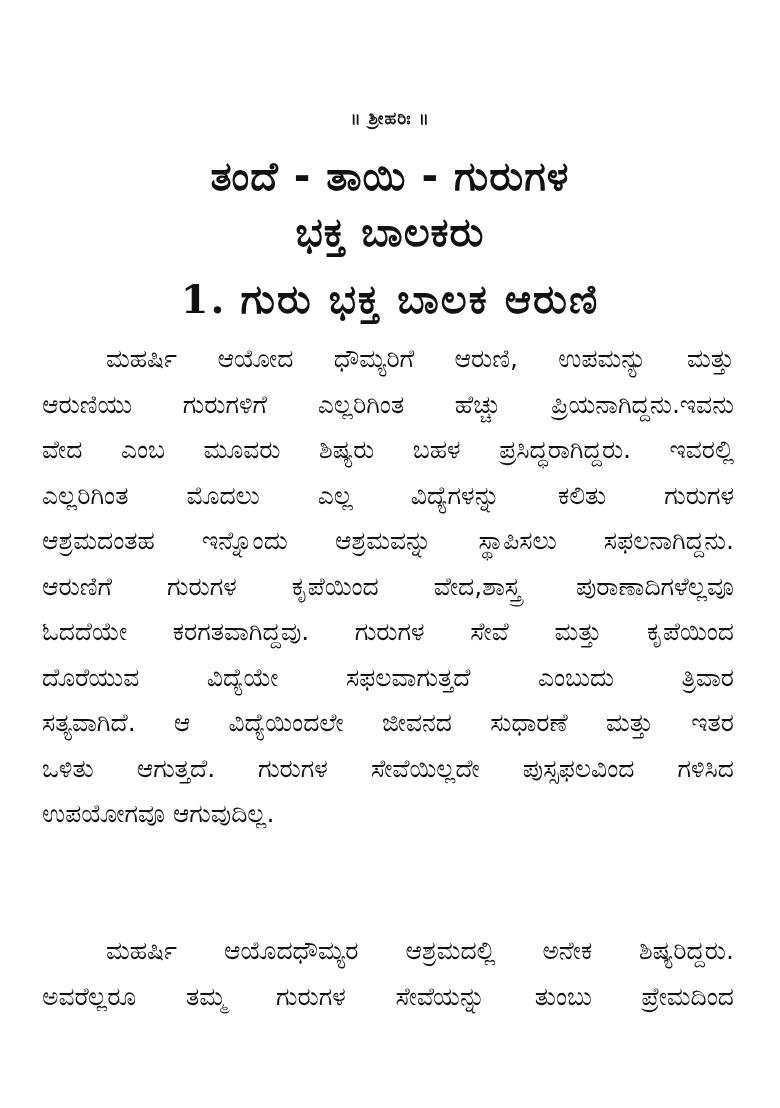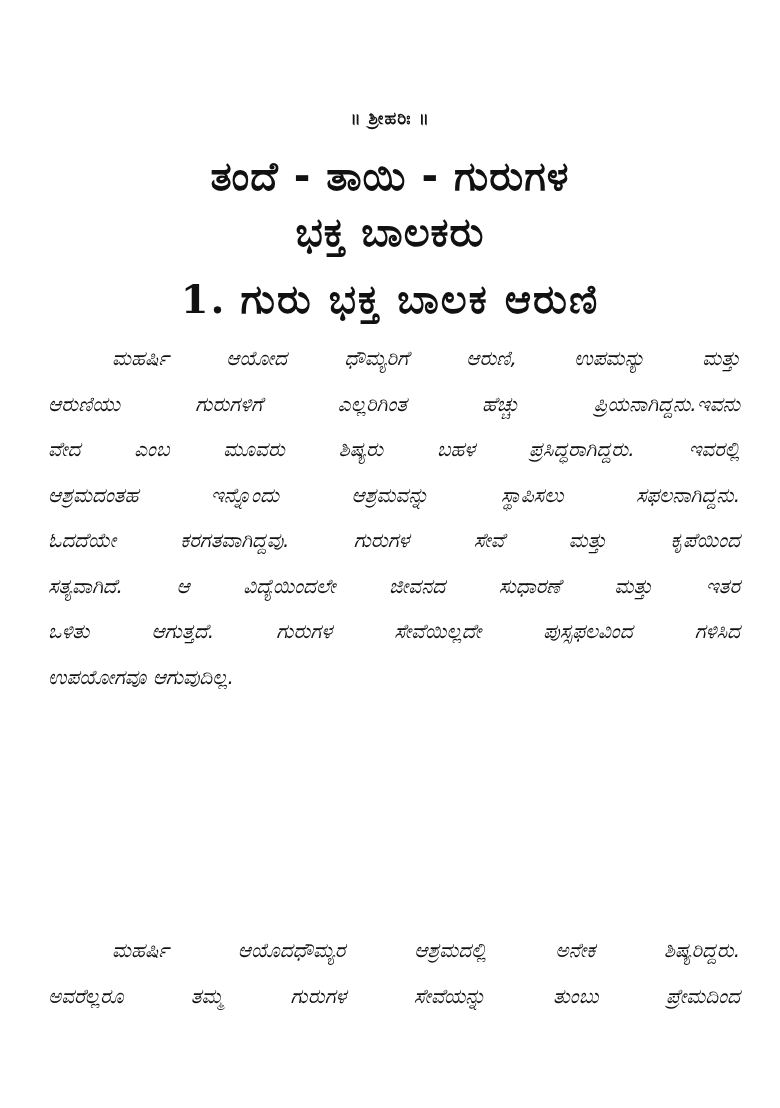--- a/index.html
+++ b/index.html
@@ -54,26 +54,25 @@
       font-weight: bold;
       line-height: 50px;
       letter-spacing: 2px;
     }
     .section-heading .num {
       font-family: "DejaVu Serif", serif;
       margin-right: 14px;
     }
     .body-text {
       position: absolute;
-      left: 48px;
+      left: 42px;
       width: 692px;
-      font-size: 20px;
+      font-size: 25px;
       line-height: 45.5px;
       text-align: justify;
-      font-style: italic;
     }
     .para {
       margin: 0;
     }
     .line {
       display: block;
       white-space: nowrap;
       text-align-last: justify;
       text-align: justify;
     }
@@ -100,22 +99,25 @@
 
   <div class="section-heading">
     <span class="num">1.</span><span>ಗುರು ಭಕ್ತ ಬಾಲಕ ಆರುಣಿ</span>
   </div>
 
   <div class="body-text para1">
     <p class="para">
       <span class="line indent">ಮಹರ್ಷಿ ಆಯೋದ ಧೌಮ್ಯರಿಗೆ ಆರುಣಿ, ಉಪಮನ್ಯು ಮತ್ತು</span>
       <span class="line">ಆರುಣಿಯು ಗುರುಗಳಿಗೆ ಎಲ್ಲರಿಗಿಂತ ಹೆಚ್ಚು ಪ್ರಿಯನಾಗಿದ್ದನು.ಇವನು</span>
       <span class="line">ವೇದ ಎಂಬ ಮೂವರು ಶಿಷ್ಯರು ಬಹಳ ಪ್ರಸಿದ್ಧರಾಗಿದ್ದರು. ಇವರಲ್ಲಿ</span>
+      <span class="line">ಎಲ್ಲರಿಗಿಂತ ಮೊದಲು ಎಲ್ಲ ವಿದ್ಯೆಗಳನ್ನು ಕಲಿತು ಗುರುಗಳ</span>
       <span class="line">ಆಶ್ರಮದಂತಹ ಇನ್ನೊಂದು ಆಶ್ರಮವನ್ನು ಸ್ಥಾಪಿಸಲು ಸಫಲನಾಗಿದ್ದನು.</span>
+      <span class="line">ಆರುಣಿಗೆ ಗುರುಗಳ ಕೃಪೆಯಿಂದ ವೇದ,ಶಾಸ್ತ್ರ ಪುರಾಣಾದಿಗಳೆಲ್ಲವೂ</span>
       <span class="line">ಓದದೆಯೇ ಕರಗತವಾಗಿದ್ದವು. ಗುರುಗಳ ಸೇವೆ ಮತ್ತು ಕೃಪೆಯಿಂದ</span>
+      <span class="line">ದೊರೆಯುವ ವಿದ್ಯೆಯೇ ಸಫಲವಾಗುತ್ತದೆ ಎಂಬುದು ತ್ರಿವಾರ</span>
       <span class="line">ಸತ್ಯವಾಗಿದೆ. ಆ ವಿದ್ಯೆಯಿಂದಲೇ ಜೀವನದ ಸುಧಾರಣೆ ಮತ್ತು ಇತರ</span>
       <span class="line">ಒಳಿತು ಆಗುತ್ತದೆ. ಗುರುಗಳ ಸೇವೆಯಿಲ್ಲದೇ ಪುಸ್ಸಫಲವಿಂದ ಗಳಿಸಿದ</span>
       <span class="line last">ಉಪಯೋಗವೂ ಆಗುವುದಿಲ್ಲ.</span>
     </p>
   </div>
 
   <div class="body-text para2">
     <p class="para">
       <span class="line indent">ಮಹರ್ಷಿ ಆಯೊದಧೌಮ್ಯರ ಆಶ್ರಮದಲ್ಲಿ ಅನೇಕ ಶಿಷ್ಯರಿದ್ದರು.</span>
       <span class="line">ಅವರೆಲ್ಲರೂ ತಮ್ಮ ಗುರುಗಳ ಸೇವೆಯನ್ನು ತುಂಬು ಪ್ರೇಮದಿಂದ</span>

